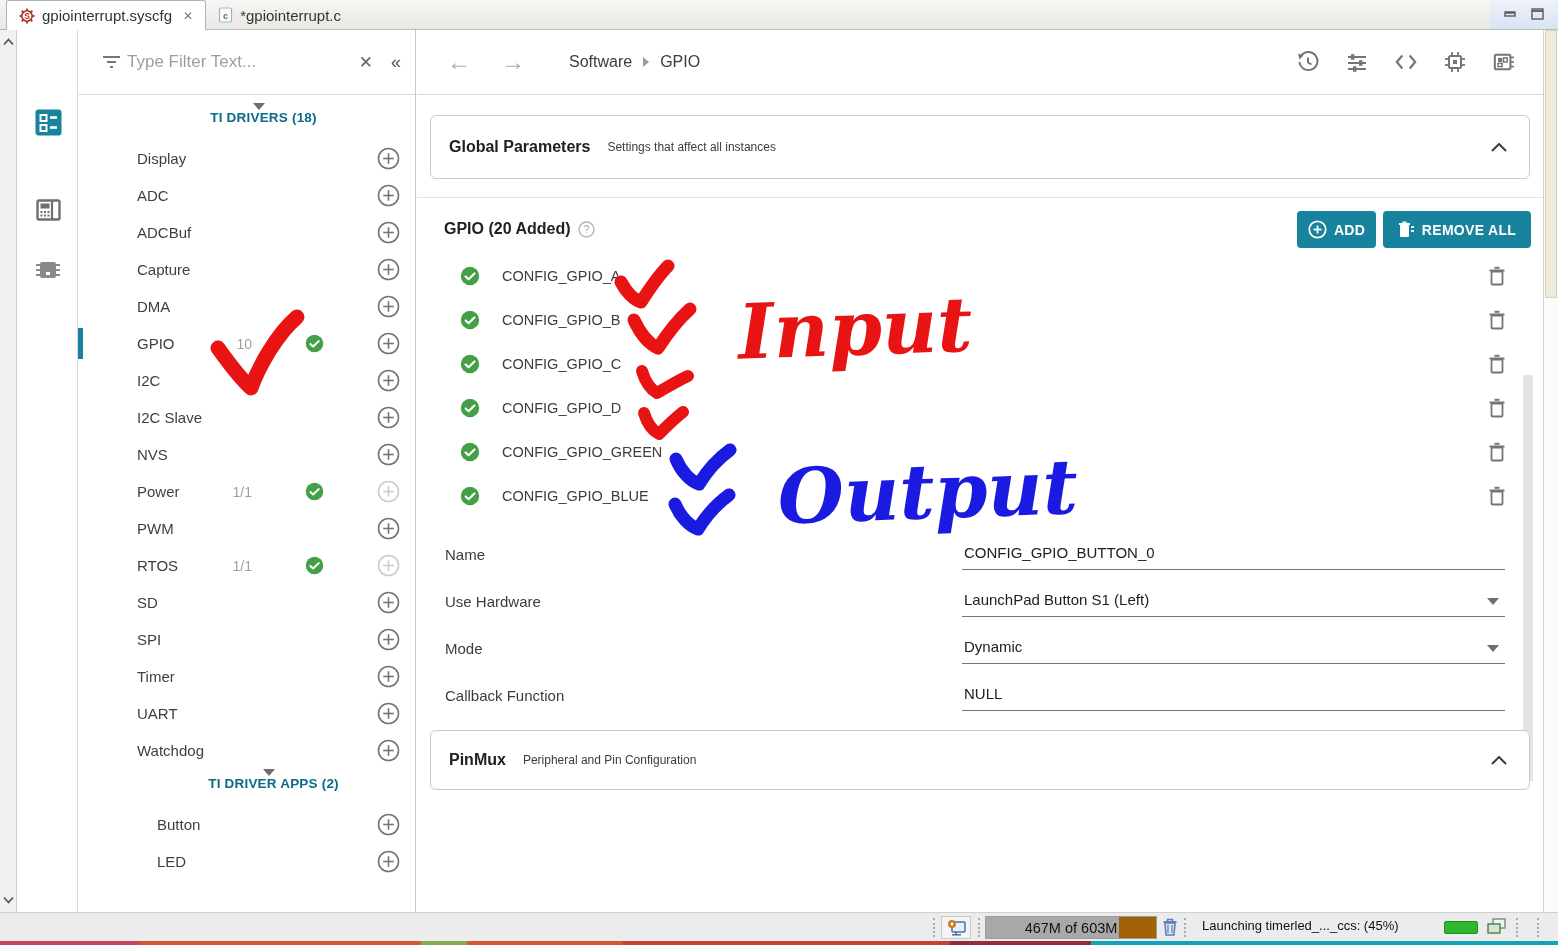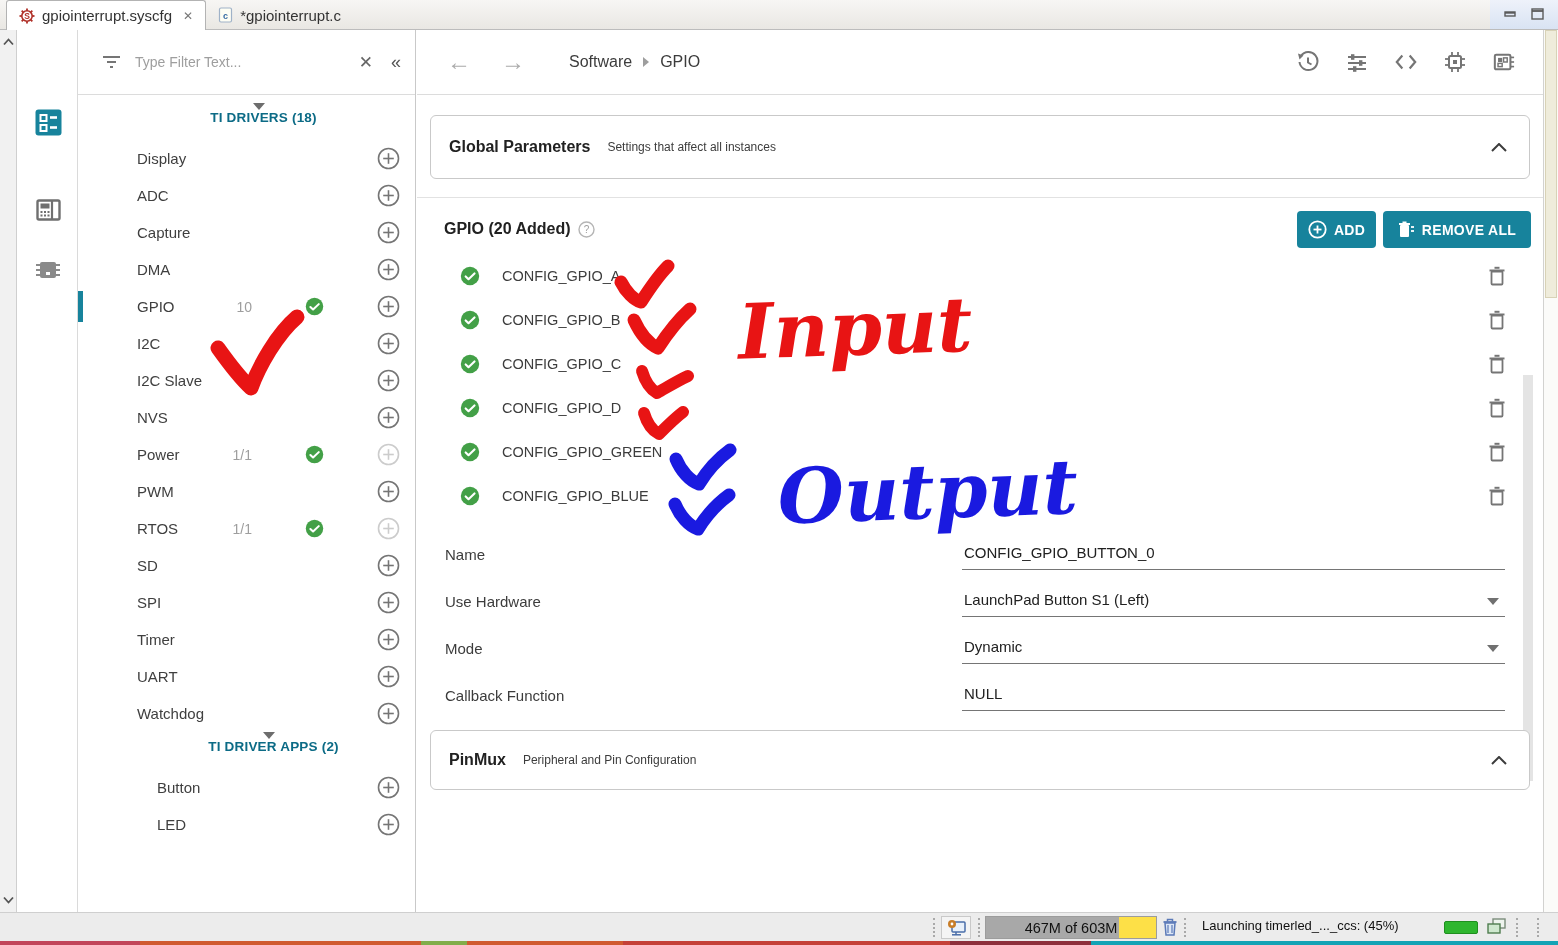--- a/index.html
+++ b/index.html
@@ -28,21 +28,21 @@
   
   .icon-rail { position:absolute; left:17px; top:30px; width:61px; height:882px;
                background:#fff; border-right:1px solid #dadada; }
   .rail-btn { position:absolute; left:17px; width:28px; height:28px; display:flex;
               align-items:center; justify-content:center; cursor:pointer; }
 
   
   .tree-panel { position:absolute; left:78px; top:30px; width:338px; height:882px;
                 background:#fff; border-right:1px solid #c9c9c9; }
   .filter-row { height:65px; border-bottom:1px solid #dcdcdc; display:flex; align-items:center; padding:0 14px 0 24px; }
-  .filter-input { border:none; outline:none; font-size:14px; color:#444; flex:1; margin-left:14px; min-width:0; }
+  .filter-input { border:none; outline:none; font-size:17px; color:#444; flex:1; margin-left:6px; min-width:0; }
   .filter-input::placeholder { color:#9e9e9e; }
   .filter-x { color:#666; font-size:17px; margin-right:18px; cursor:pointer; }
   .filter-collapse { color:#555; font-size:18px; cursor:pointer; }
   .tree { padding-top:8px; }
   .tree-section-header { display:flex; align-items:center; height:37px; padding-left:34px; cursor:pointer;flex-direction:column; }
   .tree-section-header .caret { width:0; height:0; border-left:6px solid transparent; border-right:6px solid transparent;
                                 border-top:7px solid #6d6d6d; margin-right:10px; }
   .tree-section-header .sec-label { font-size:13.5px; font-weight:bold; color:#0c6b86; letter-spacing:.2px; }
   .tree-row { display:flex; align-items:center; height:37px; padding:0 15px 0 59px; position:relative; cursor:pointer;gap:44px; }
   .tree-row.indent { padding-left:79px; }
@@ -108,21 +108,21 @@
                  background:#fbfbf9; border-left:1px solid #d2d2d0; }
   .ruler-thumb { position:absolute; left:1px; right:1px; top:0; height:268px;
                  background:#efecdb; border:1px solid #d8d2b6; }
 
   
   .statusbar { position:absolute; left:0; bottom:4px; width:1558px; height:29px;
                background:#ececec; border-top:1px solid #cfcfcf; }
   .sb-grip { position:absolute; top:5px; height:19px; width:0; border-left:2px dotted #a9a9a9; }
   .sb-iconbtn { position:absolute; left:941px; top:3px; width:30px; height:23px; display:flex;
                 align-items:center; justify-content:center; background:#f4f4f4; border:1px solid #c9c9c9; }
-  .heap { position:absolute; left:985px; top:3px; width:172px; height:23px; background:#fde047;
+  .heap { position:absolute; left:985px; top:3px; width:172px; height:23px; background:#a16207;
           border:1px solid #9c9c9c; }
   .heap-fill { position:absolute; left:0; top:0; bottom:0; width:78%; background:#a8a8a8; }
   .heap-text { position:absolute; inset:0; display:flex; align-items:center; justify-content:center;
                font-size:14.5px; color:#111; }
   .sb-trash { position:absolute; left:1161px; top:4px; width:18px; height:20px; }
   .sb-task { position:absolute; left:1190px; top:5px; font-size:13px; color:#111;margin-left:12px; }
   .sb-progress { position:absolute; left:1444px; top:8px; width:34px; height:13px; background:#2eb62e;
                  border:1px solid #1f8f1f; border-radius:2px; }
   .sb-layers { position:absolute; left:1487px; top:5px; width:19px; height:17px; }
 
@@ -262,20 +262,33 @@
       <svg width="23" height="23" viewBox="0 0 23 23">
         <circle class="pc" cx="11.5" cy="11.5" r="10" fill="none" stroke="#757575" stroke-width="1.6"></circle>
         <line class="pl" x1="11.5" y1="6.2" x2="11.5" y2="16.8" stroke="#757575" stroke-width="1.6"></line>
         <line class="pl" x1="6.2" y1="11.5" x2="16.8" y2="11.5" stroke="#757575" stroke-width="1.6"></line>
       </svg>
     </span>
   </div>
         <div class="tree-row">
     <span class="sel-bar"></span>
     <span class="t-label">ADC</span>
+    <span class="t-count"></span>
+
+    <span class="t-plus">
+      <svg width="23" height="23" viewBox="0 0 23 23">
+        <circle class="pc" cx="11.5" cy="11.5" r="10" fill="none" stroke="#757575" stroke-width="1.6"></circle>
+        <line class="pl" x1="11.5" y1="6.2" x2="11.5" y2="16.8" stroke="#757575" stroke-width="1.6"></line>
+        <line class="pl" x1="6.2" y1="11.5" x2="16.8" y2="11.5" stroke="#757575" stroke-width="1.6"></line>
+      </svg>
+    </span>
+  </div>
+        <div class="tree-row">
+    <span class="sel-bar"></span>
+    <span class="t-label">ADCBuf</span>
     <span class="t-count"></span>
 
     <span class="t-plus">
       <svg width="23" height="23" viewBox="0 0 23 23">
         <circle class="pc" cx="11.5" cy="11.5" r="10" fill="none" stroke="#757575" stroke-width="1.6"></circle>
         <line class="pl" x1="11.5" y1="6.2" x2="11.5" y2="16.8" stroke="#757575" stroke-width="1.6"></line>
         <line class="pl" x1="6.2" y1="11.5" x2="16.8" y2="11.5" stroke="#757575" stroke-width="1.6"></line>
       </svg>
     </span>
   </div>

